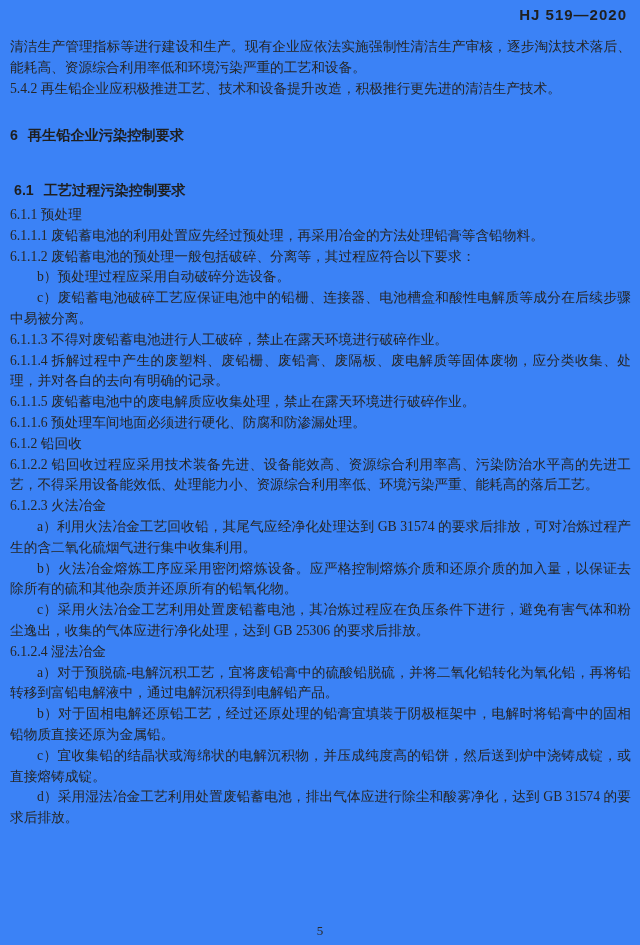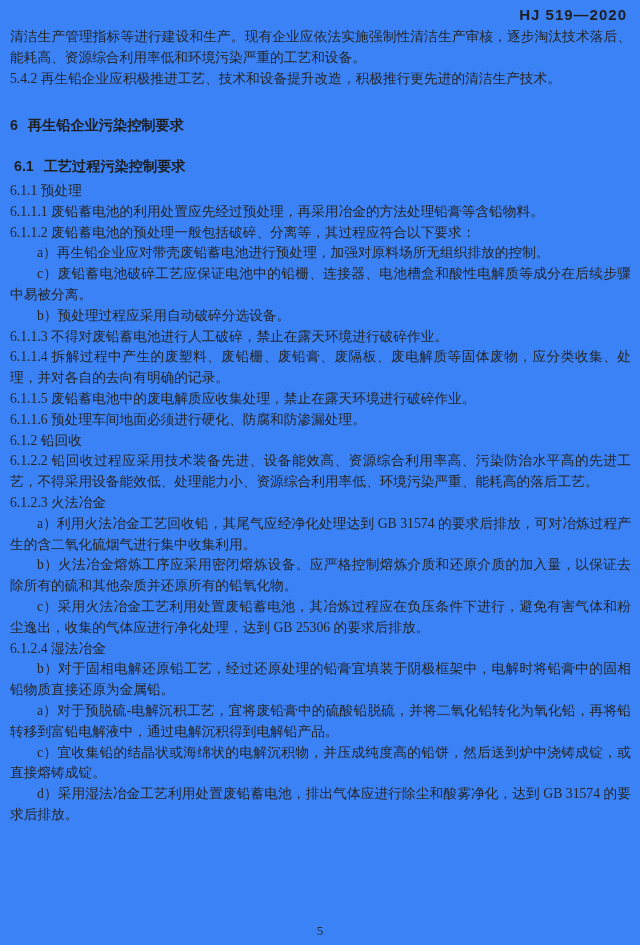--- a/index.html
+++ b/index.html
@@ -22,21 +22,21 @@
     top: 6px;
     right: 13px;
     font-family: "Liberation Sans", "DejaVu Sans", sans-serif;
     font-weight: 600;
     font-size: 15px;
     letter-spacing: 1px;
     color: #1f1f1f;
   }
   .content {
     position: absolute;
-    top: 27px;
+    top: 37px;
     left: 10px;
     right: 9px;
   }
   .block {
     font-size: 13.7px;
     line-height: 20.8px;
     text-align: justify;
     color: #262626;
   }
   .block.body {  }
@@ -47,21 +47,21 @@
   .block.h2 {
     font-family: "Liberation Sans", "DejaVu Sans", sans-serif;
     font-weight: bold;
     font-size: 14.2px;
     text-align: left;
     word-spacing: 6px; 
     color: #1f1f1f;
   }
   .block.h1 {
     margin-top: 26px;
-    margin-bottom: 20px;
+    margin-bottom: 34px;
   }
   .block.h2 {
     margin: 4px;
   }
   .page-footer {
     position: absolute;
     bottom: 6px;
     left: 0;
     width: 100%;
     text-align: center;
@@ -76,34 +76,33 @@
   <div class="running-header">HJ 519—2020</div>
 
   <div class="content">
       <div class="block body">清洁生产管理指标等进行建设和生产。现有企业应依法实施强制性清洁生产审核，逐步淘汰技术落后、能耗高、资源综合利用率低和环境污染严重的工艺和设备。</div>
       <div class="block body">5.4.2 再生铅企业应积极推进工艺、技术和设备提升改造，积极推行更先进的清洁生产技术。</div>
       <div class="block h1">6 再生铅企业污染控制要求</div>
       <div class="block h2">6.1 工艺过程污染控制要求</div>
       <div class="block body">6.1.1 预处理</div>
       <div class="block body">6.1.1.1 废铅蓄电池的利用处置应先经过预处理，再采用冶金的方法处理铅膏等含铅物料。</div>
       <div class="block body">6.1.1.2 废铅蓄电池的预处理一般包括破碎、分离等，其过程应符合以下要求：</div>
-      <div class="block item">a）再生铅企业应对带壳废铅蓄电池进行预处理，加强对原料场所无组织排放的控制。</div>
+      <div class="block item">b）预处理过程应采用自动破碎分选设备。</div>
       <div class="block item">c）废铅蓄电池破碎工艺应保证电池中的铅栅、连接器、电池槽盒和酸性电解质等成分在后续步骤中易被分离。</div>
-      <div class="block item">b）预处理过程应采用自动破碎分选设备。</div>
       <div class="block body">6.1.1.3 不得对废铅蓄电池进行人工破碎，禁止在露天环境进行破碎作业。</div>
       <div class="block body">6.1.1.4 拆解过程中产生的废塑料、废铅栅、废铅膏、废隔板、废电解质等固体废物，应分类收集、处理，并对各自的去向有明确的记录。</div>
       <div class="block body">6.1.1.5 废铅蓄电池中的废电解质应收集处理，禁止在露天环境进行破碎作业。</div>
       <div class="block body">6.1.1.6 预处理车间地面必须进行硬化、防腐和防渗漏处理。</div>
       <div class="block body">6.1.2 铅回收</div>
       <div class="block body">6.1.2.2 铅回收过程应采用技术装备先进、设备能效高、资源综合利用率高、污染防治水平高的先进工艺，不得采用设备能效低、处理能力小、资源综合利用率低、环境污染严重、能耗高的落后工艺。</div>
       <div class="block body">6.1.2.3 火法冶金</div>
       <div class="block item">a）利用火法冶金工艺回收铅，其尾气应经净化处理达到 GB 31574 的要求后排放，可对冶炼过程产生的含二氧化硫烟气进行集中收集利用。</div>
       <div class="block item">b）火法冶金熔炼工序应采用密闭熔炼设备。应严格控制熔炼介质和还原介质的加入量，以保证去除所有的硫和其他杂质并还原所有的铅氧化物。</div>
       <div class="block item">c）采用火法冶金工艺利用处置废铅蓄电池，其冶炼过程应在负压条件下进行，避免有害气体和粉尘逸出，收集的气体应进行净化处理，达到 GB 25306 的要求后排放。</div>
       <div class="block body">6.1.2.4 湿法冶金</div>
+      <div class="block item">a）对于预脱硫-电解沉积工艺，宜将废铅膏中的硫酸铅脱硫，并将二氧化铅转化为氧化铅，再将铅转移到富铅电解液中，通过电解沉积得到电解铅产品。</div>
       <div class="block item">b）对于固相电解还原铅工艺，经过还原处理的铅膏宜填装于阴极框架中，电解时将铅膏中的固相铅物质直接还原为金属铅。</div>
-      <div class="block item">a）对于预脱硫-电解沉积工艺，宜将废铅膏中的硫酸铅脱硫，并将二氧化铅转化为氧化铅，再将铅转移到富铅电解液中，通过电解沉积得到电解铅产品。</div>
       <div class="block item">c）宜收集铅的结晶状或海绵状的电解沉积物，并压成纯度高的铅饼，然后送到炉中浇铸成锭，或直接熔铸成锭。</div>
       <div class="block item">d）采用湿法冶金工艺利用处置废铅蓄电池，排出气体应进行除尘和酸雾净化，达到 GB 31574 的要求后排放。</div>
     </div>
 
   <div class="page-footer">5</div>
 </div>
 
 </body></html>

